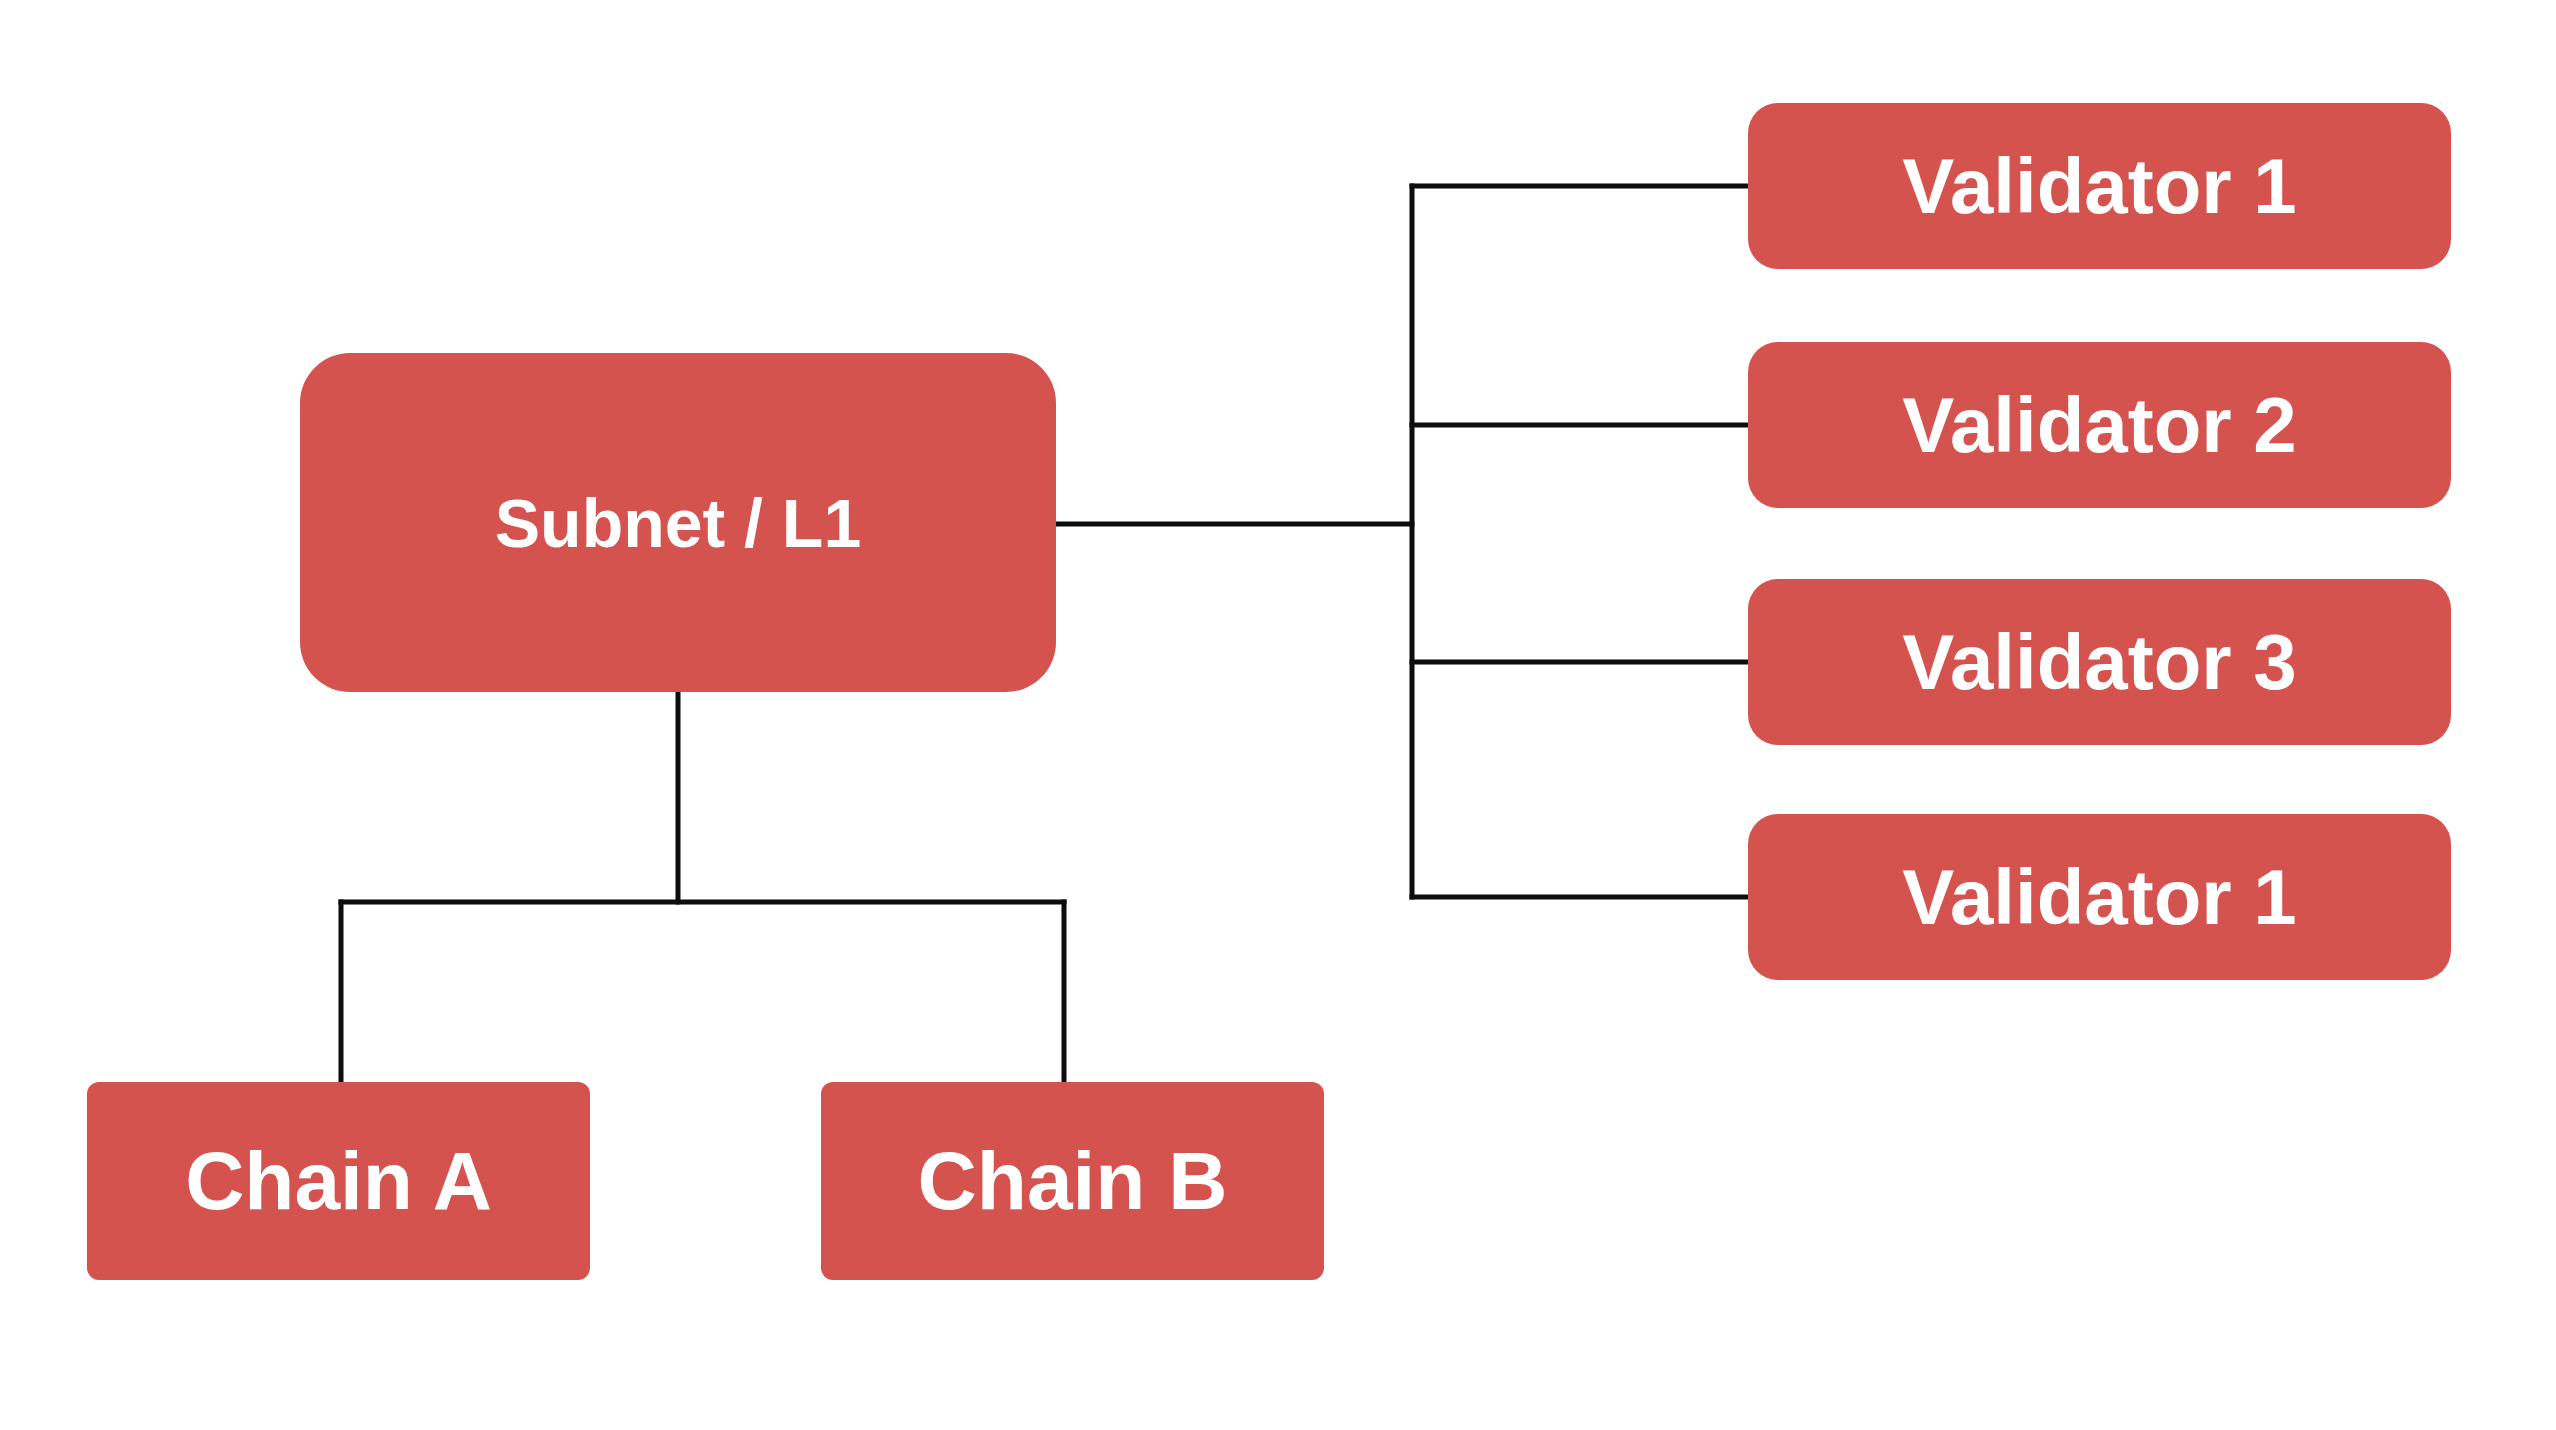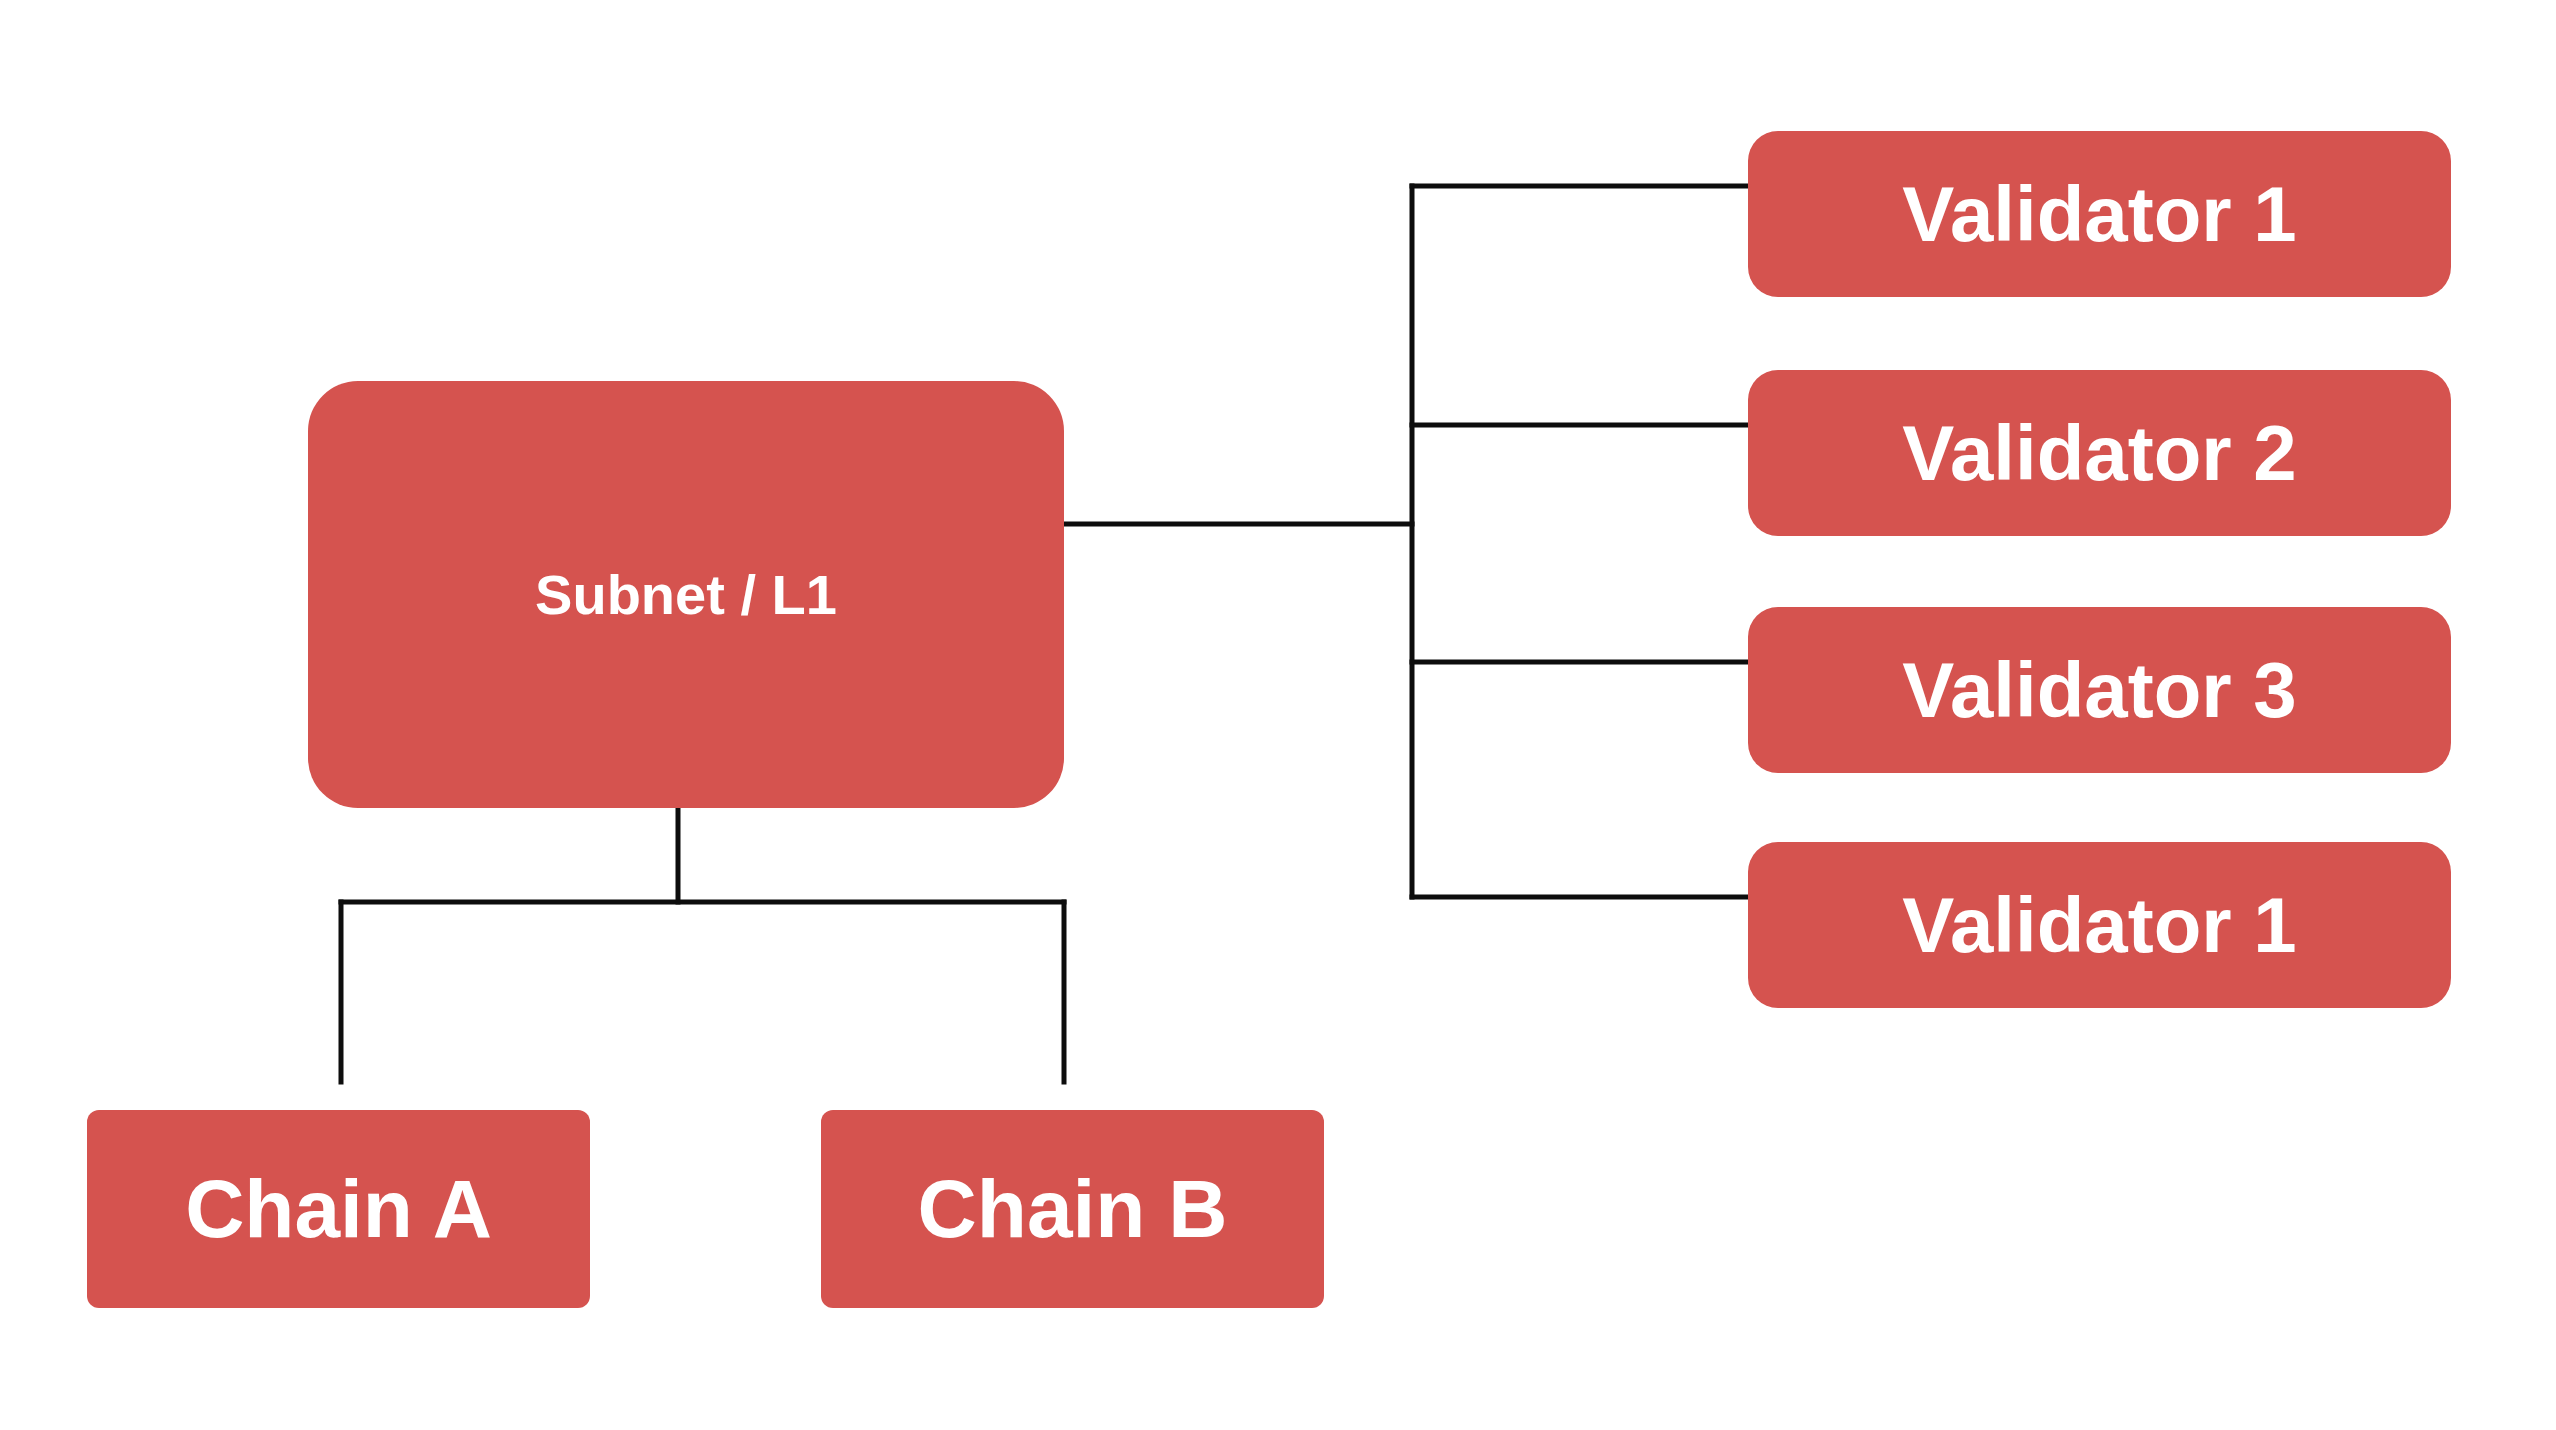--- a/index.html
+++ b/index.html
@@ -24,29 +24,28 @@
   }
   .node {
     position: absolute;
     display: flex;
     align-items: center;
     justify-content: center;
     background: var(--node-fill, #d5534f);
     color: var(--node-text, #ffffff);
     font-weight: 700;
     text-align: center;
-    margin-top: 28px;
   }
   .node .label { white-space: nowrap; }
 
   .node-subnet {
-    left: 308px; top: 353px;
-    width: 756px; height: 427px;
+    left: 300px; top: 353px;
+    width: 756px; height: 339px;
     border-radius: 50px;
-    font-size: 56px;
+    font-size: 68px;
   }
   .node-validator {
     left: 1748px;
     width: 703px; height: 166px;
     border-radius: 30px;
     font-size: 78px;
   }
   .node-validator-1 { top: 103px; }
   .node-validator-2 { top: 342px; }
   .node-validator-3 { top: 579px; }

